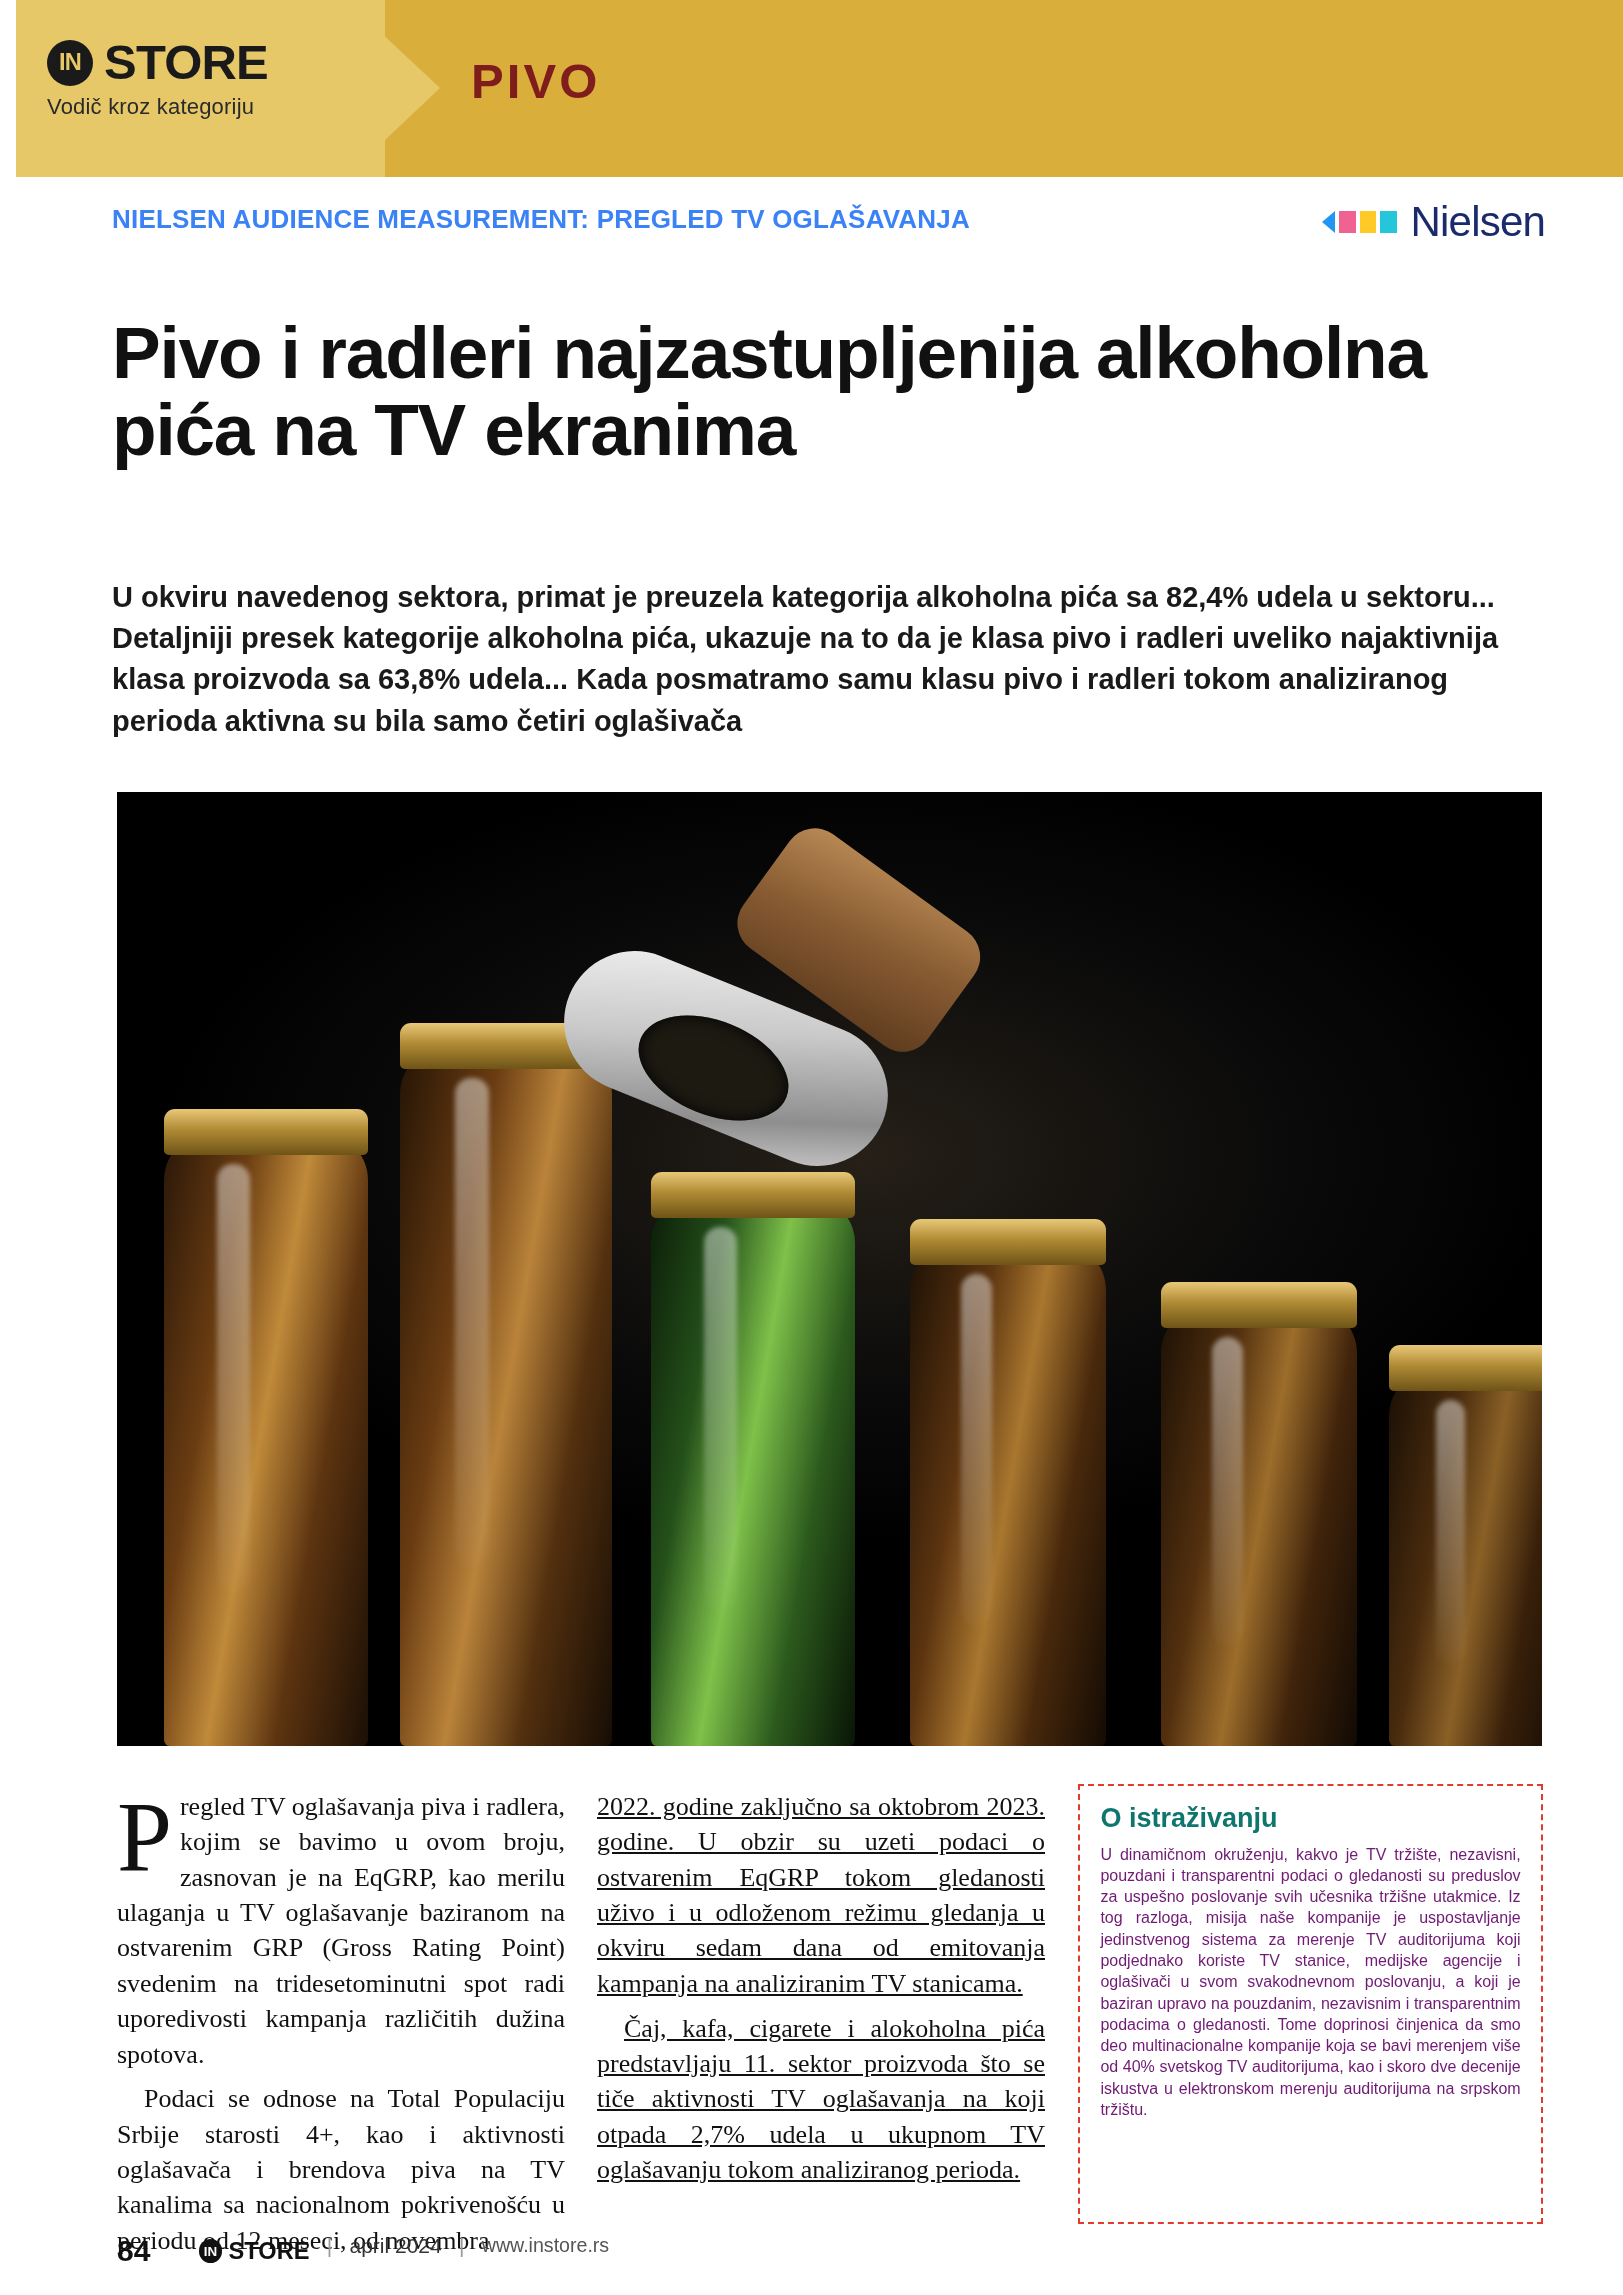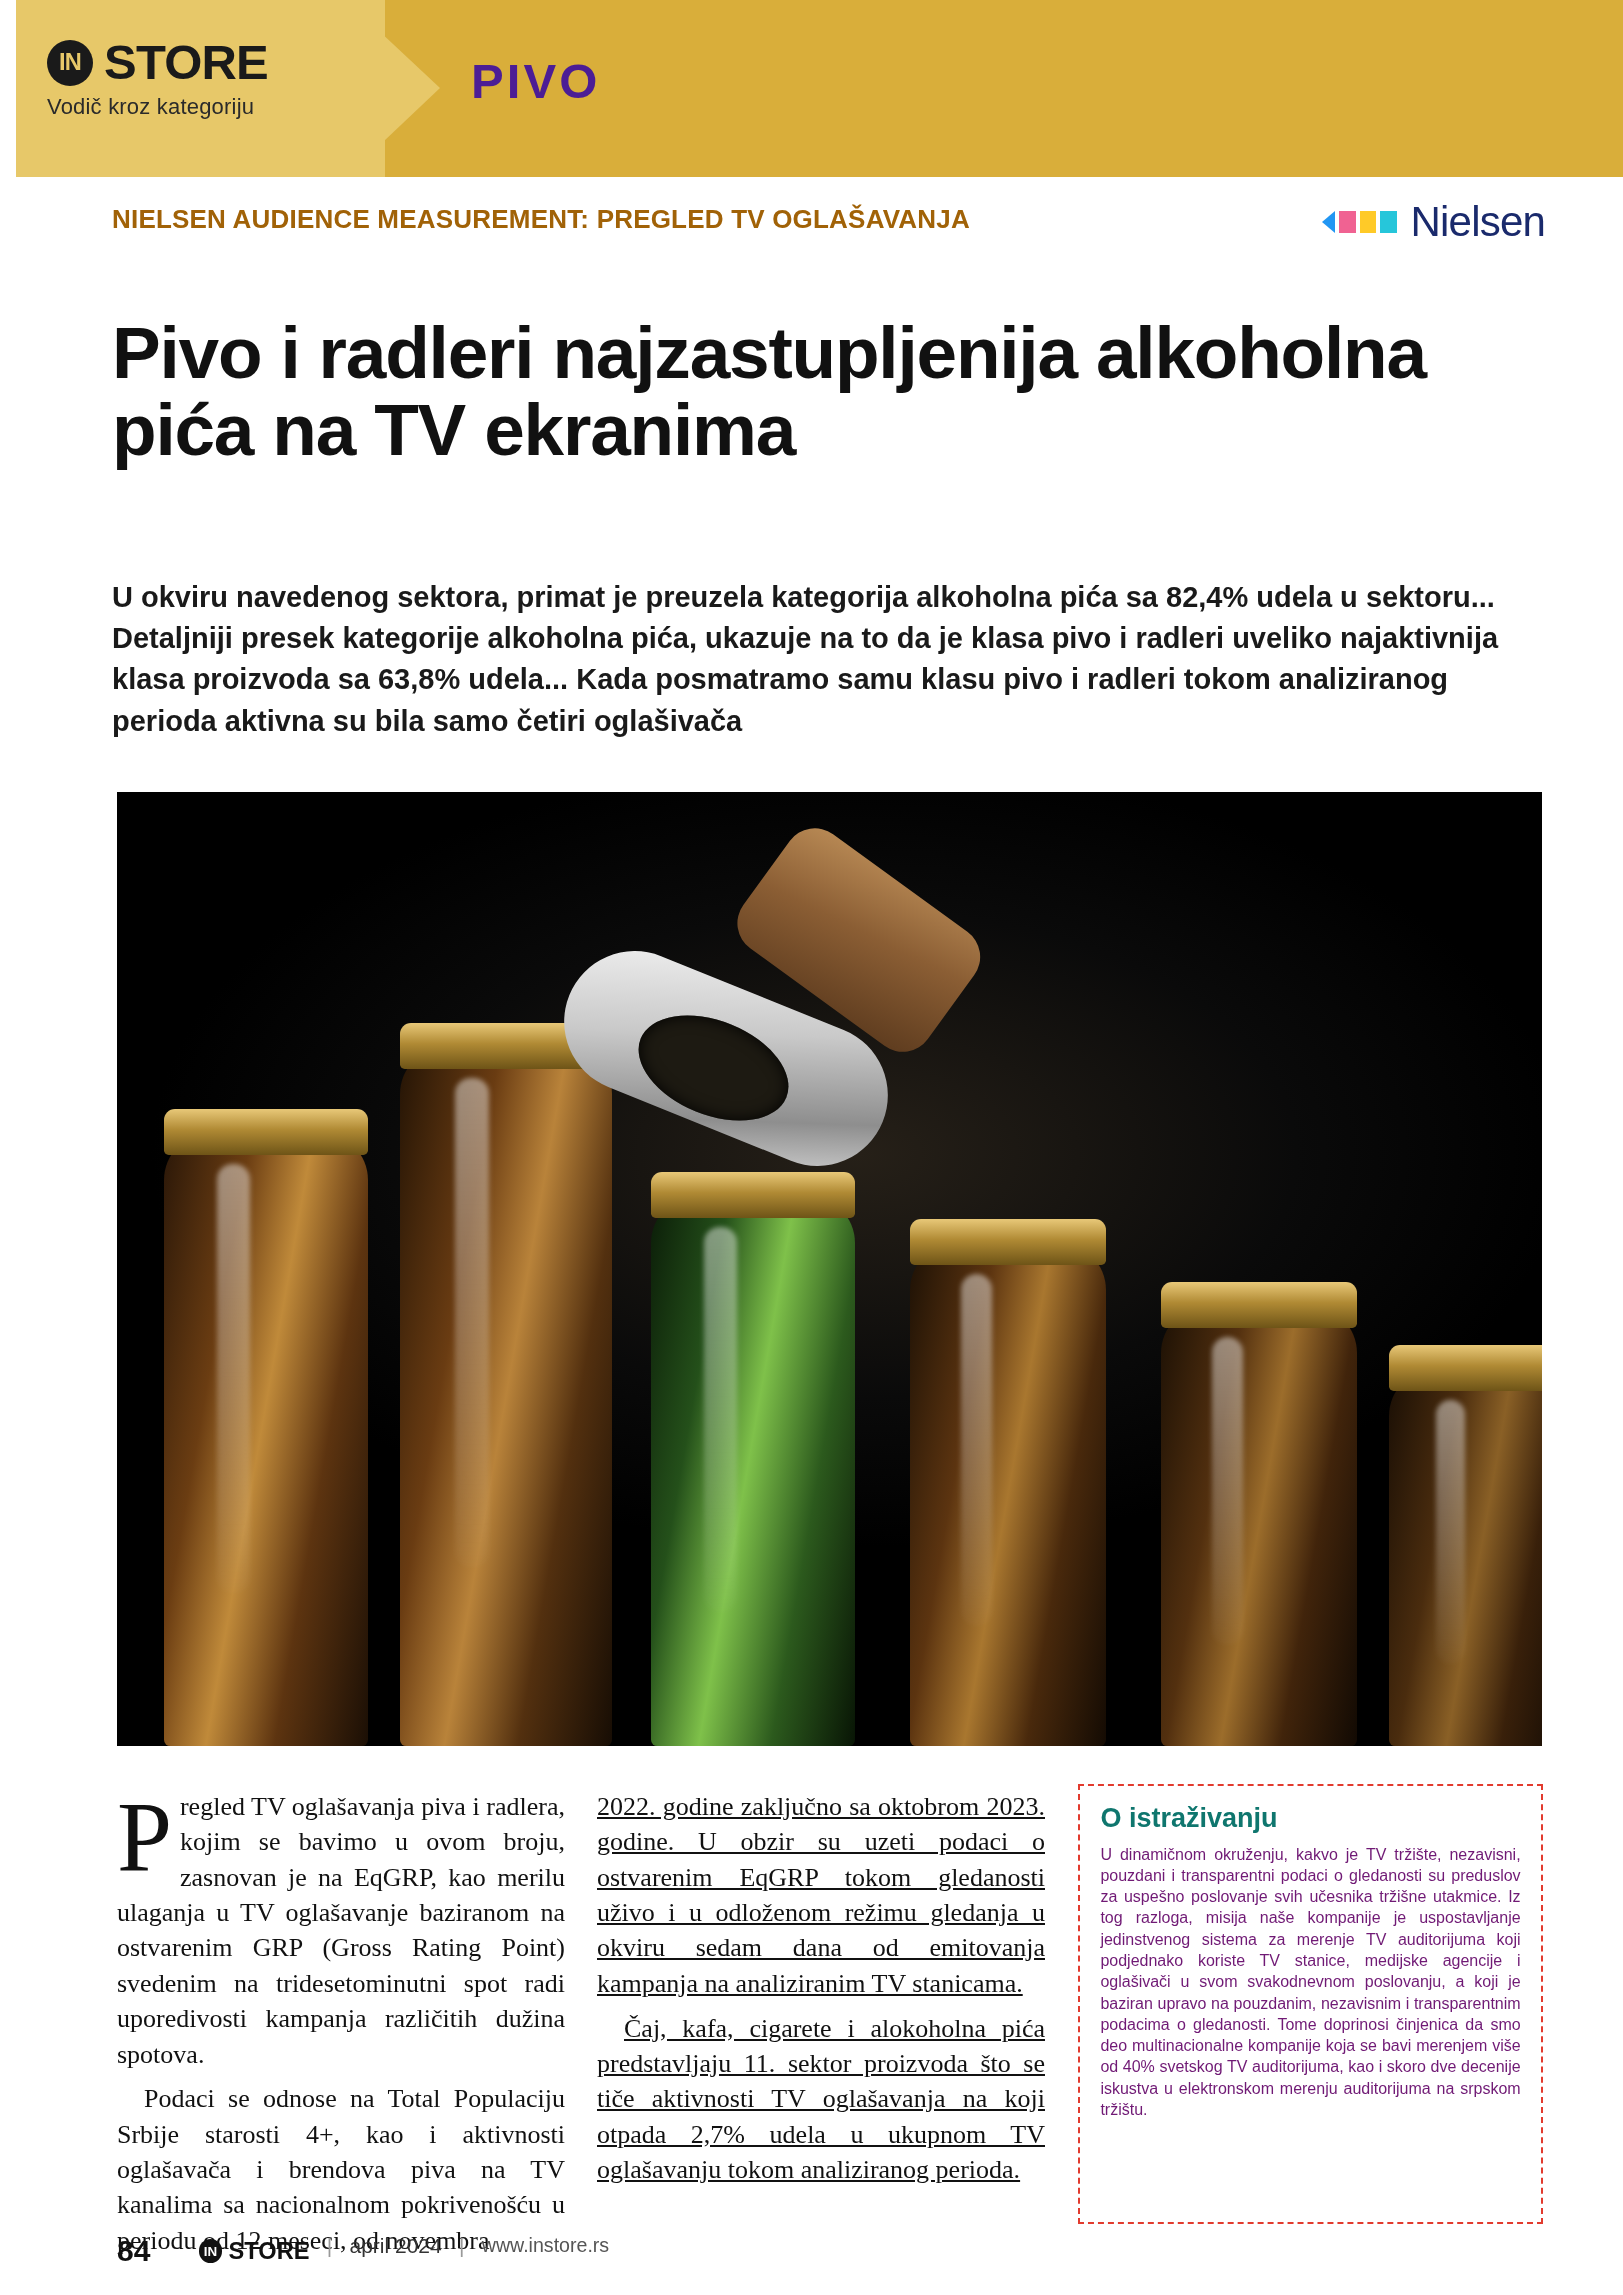--- a/index.html
+++ b/index.html
@@ -73,37 +73,37 @@
     top: 94px; left: 31px;
     font-size: 22px;
     color: #2a2a2a;
     letter-spacing: 0.2px;
   }
   .category-title {
     position: absolute;
     top: 53px; left: 455px;
     font-size: 49px;
     font-weight: bold;
-    color: #4c1d95;
+    color: #7f1d1d;
     letter-spacing: 3.1px;
   }
 
   
   .nielsen-row {
     position: absolute;
     top: 198px; left: 0;
     width: 1623px;
     height: 55px;
   }
   .nielsen-kicker {
     position: absolute;
     left: 96px; top: 6.3px;
     font-size: 26px;
     font-weight: bold;
-    color: #a16207;
+    color: #3b82f6;
     letter-spacing: 0.2px;
   }
   .nielsen-logo {
     position: absolute;
     right: 94px; top: 0px;
     display: flex;
     align-items: center;
     gap: 14px;
   }
   .nielsen-mark {

